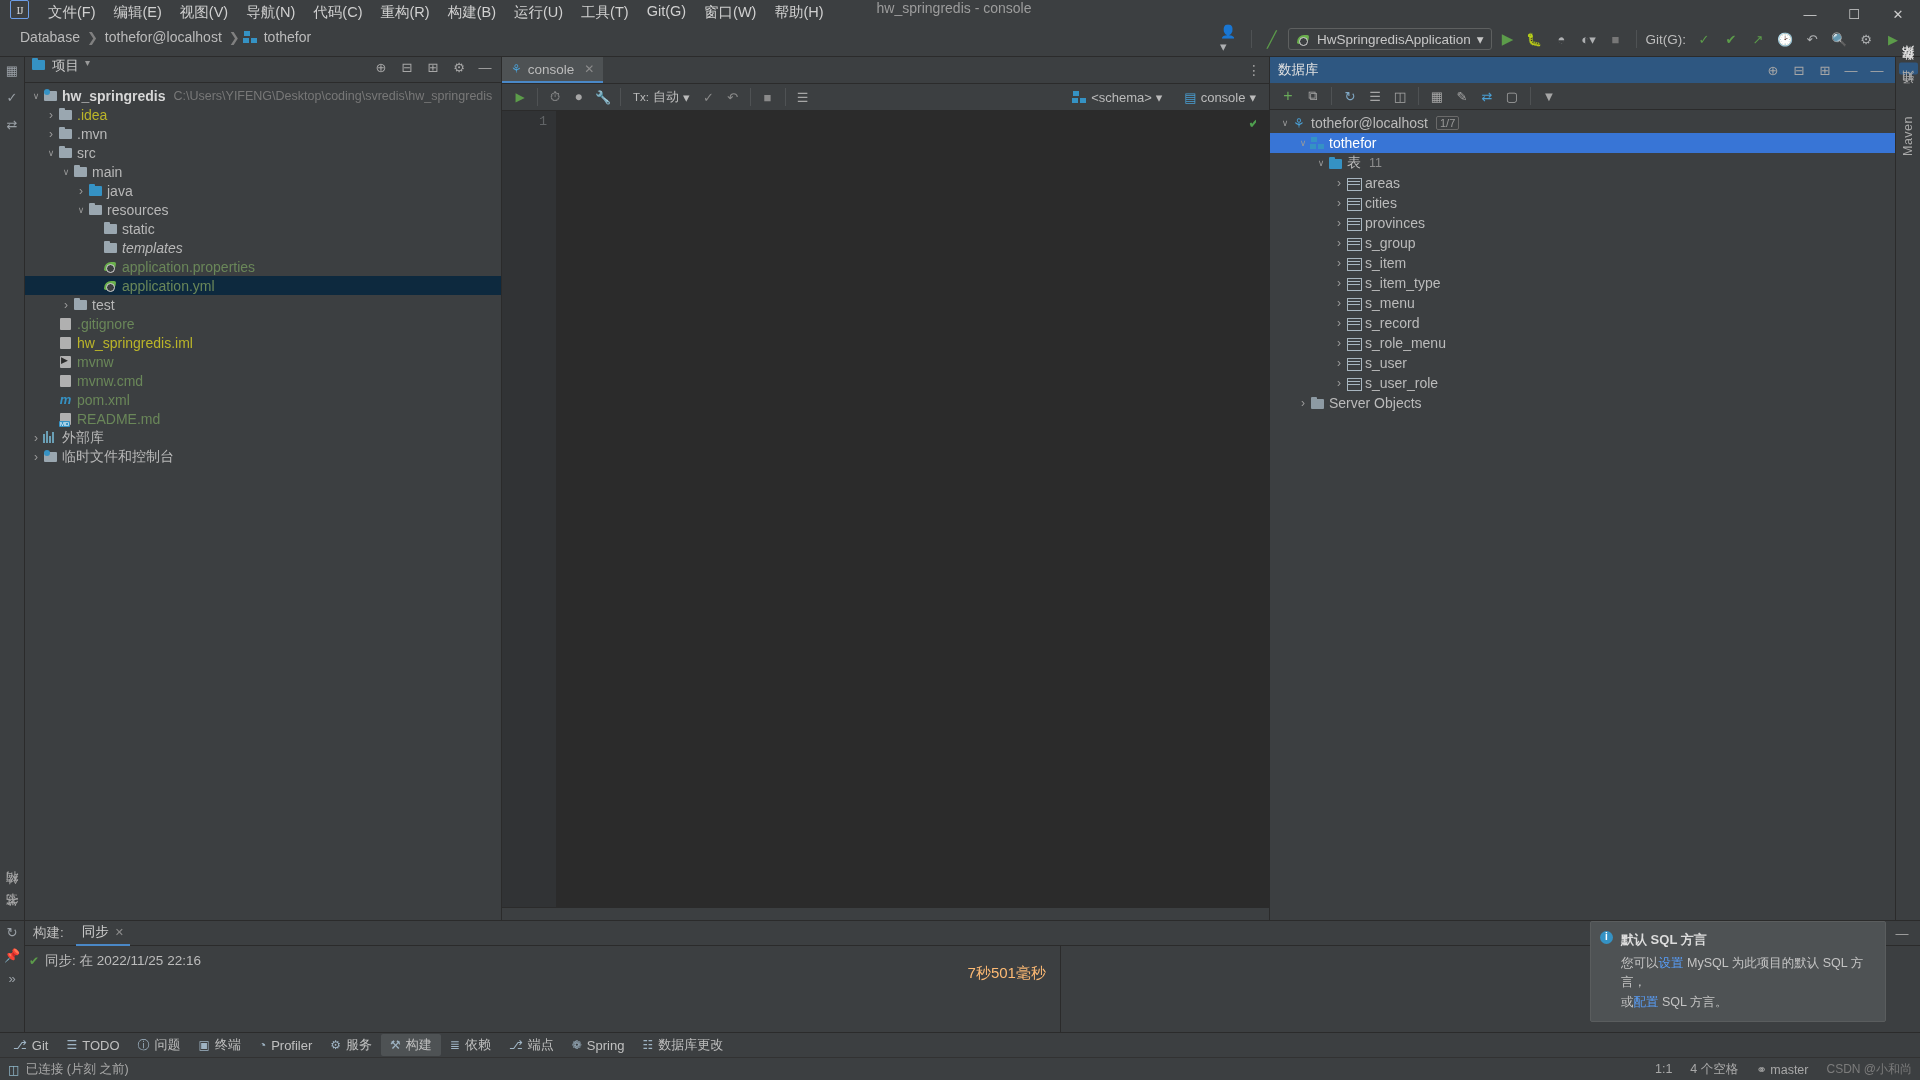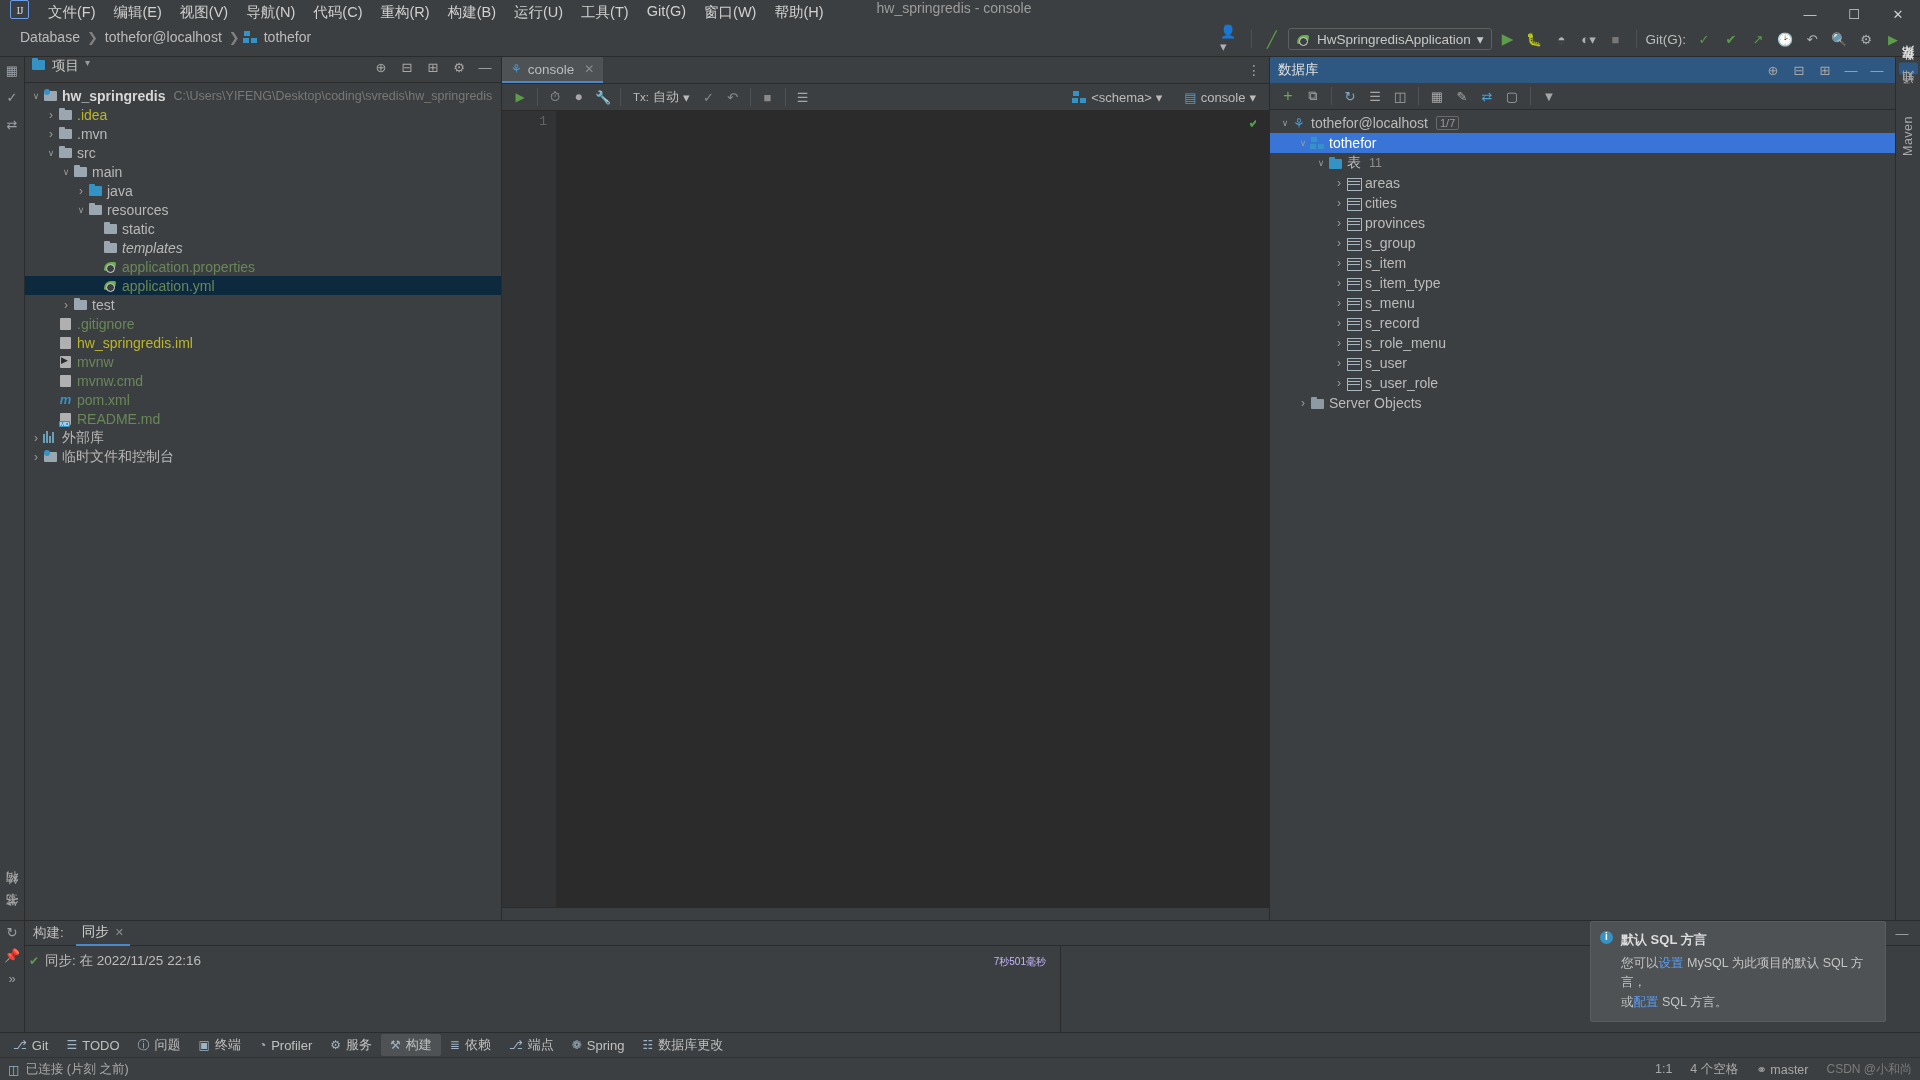--- a/index.html
+++ b/index.html
@@ -190,21 +190,21 @@
     display:flex; flex-direction:column; align-items:center; justify-content:flex-start; padding-top:4px; gap:8px;}
   .build-col { flex: 1 1 auto; display: flex; flex-direction: column; min-width: 0; }
   .build-head { height: 25px; flex:0 0 25px; display: flex; align-items: center; padding: 0 8px; gap: 12px; border-bottom:1px solid #2b2b2b;}
   .build-head .lbl { font-size: 13.5px; color: #bdbdbd; }
   .bhtab { display:flex; align-items:center; gap:6px; font-size:13.5px; color:#d0d0d0; border-bottom:2px solid #4a88c7; height:25px; padding:0 6px;}
   .bhtab .x { color:#8c8c8c; font-size:11px;}
   .build-head .spacer { margin-left:auto; display:flex; gap:10px; color:#a5a5a5;}
   .build-body { flex:1 1 auto; display:flex; }
   .build-tree { flex:1 1 auto; padding: 6px 0 0 4px; position:relative;}
   .sync-row { display:flex; align-items:center; gap:6px; font-size:13.5px; color:#bcbcbc;}
-  .sync-time { position:absolute; right:14px; top:9px; color:#c4b5fd; font-size:10px;}
+  .sync-time { position:absolute; right:14px; top:18px; color:#fdba74; font-size:15px;}
   .build-right { flex:1 1 auto; border-left:1px solid #2b2b2b; background:#3c3f41;}
 
   
   .balloon {
     position: absolute; right: 34px; bottom: 10px; width: 296px; background: #4e5254;
     border: 1px solid #5a5d5e; border-radius: 2px; padding: 8px 10px 9px 30px; font-size: 12.5px; color: #c4c4c4;
     line-height: 1.55;
   }
   .balloon .b-title { font-weight: bold; color: #dcdcdc; margin-bottom: 4px; font-size: 13px;}
   .balloon .i-badge {

